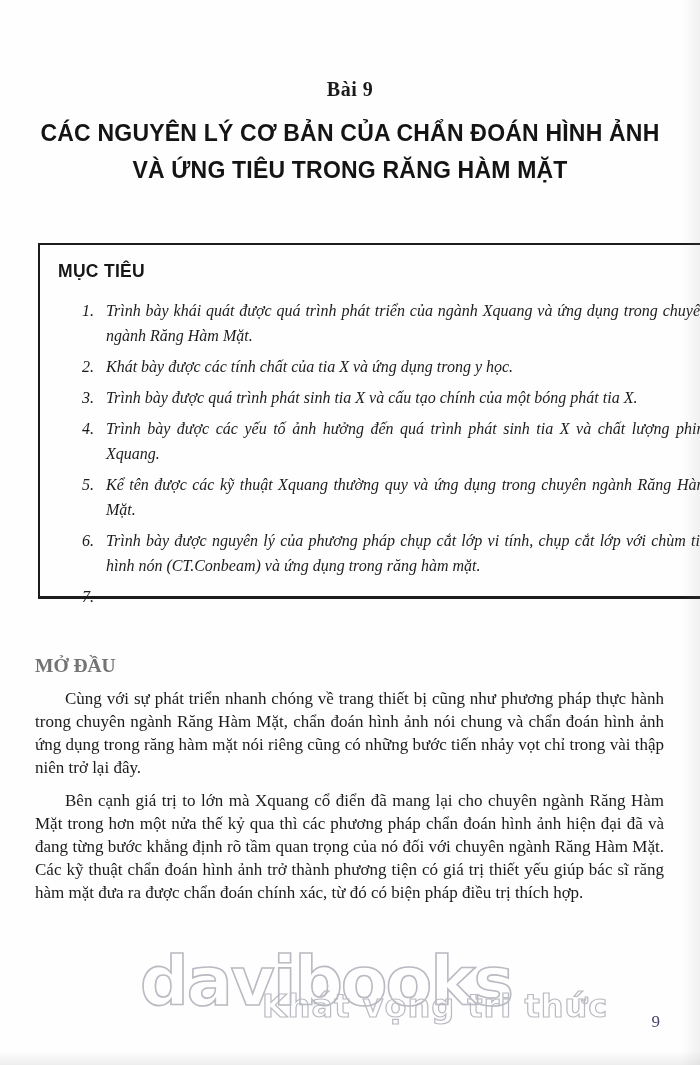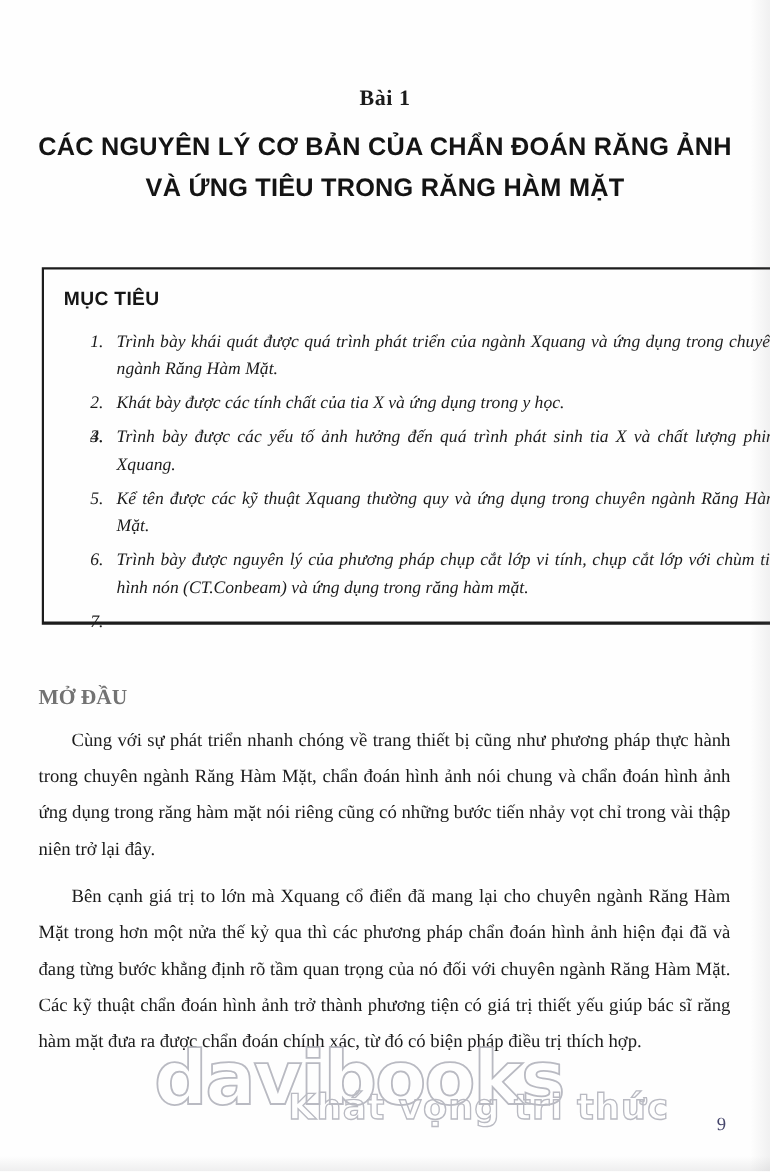--- a/index.html
+++ b/index.html
@@ -88,21 +88,21 @@
 
   .intro-heading {
     margin: 56px 0 0 35px;
     font-weight: bold;
     font-size: 19.5px;
     color: #737373;
   }
   .intro-paragraph {
     margin: 10px 36px 0 35px;
     font-size: 17px;
-    line-height: 33px;
+    line-height: 23px;
     text-align: justify;
     text-indent: 30px;
   }
 
   .watermark-brand {
     position: absolute;
     left: 140px;
     top: 942px;
     font-family: "DejaVu Sans", sans-serif;
     font-weight: bold;
@@ -132,40 +132,41 @@
     top: 1012px;
     font-size: 17px;
     color: #45456b;
   }
 </style>
 </head>
 <body>
 
 <div class="page">
 
-  <div class="lesson-label">Bài 1</div>
+  <div class="lesson-label">Bài 9</div>
 
   <div class="doc-title">
-    <div>CÁC NGUYÊN LÝ CƠ BẢN CỦA CHẨN ĐOÁN RĂNG ẢNH</div>
+    <div>CÁC NGUYÊN LÝ CƠ BẢN CỦA CHẨN ĐOÁN HÌNH ẢNH</div>
     <div>VÀ ỨNG TIÊU TRONG RĂNG HÀM MẶT</div>
   </div>
 
   <div class="objectives-box">
     <div class="objectives-heading">MỤC TIÊU</div>
     <ol class="objectives-list">
       <li>
         <span class="num">1.</span>
         <span>Trình bày khái quát được quá trình phát triển của ngành Xquang và ứng dụng trong chuyên ngành Răng Hàm Mặt.</span>
       </li>
       <li>
         <span class="num">2.</span>
         <span>Khát bày được các tính chất của tia X và ứng dụng trong y học.</span>
       </li>
       <li>
         <span class="num">3.</span>
+        <span>Trình bày được quá trình phát sinh tia X và cấu tạo chính của một bóng phát tia X.</span>
       </li>
       <li>
         <span class="num">4.</span>
         <span>Trình bày được các yếu tố ảnh hưởng đến quá trình phát sinh tia X và chất lượng phim Xquang.</span>
       </li>
       <li>
         <span class="num">5.</span>
         <span>Kể tên được các kỹ thuật Xquang thường quy và ứng dụng trong chuyên ngành Răng Hàm Mặt.</span>
       </li>
       <li>

